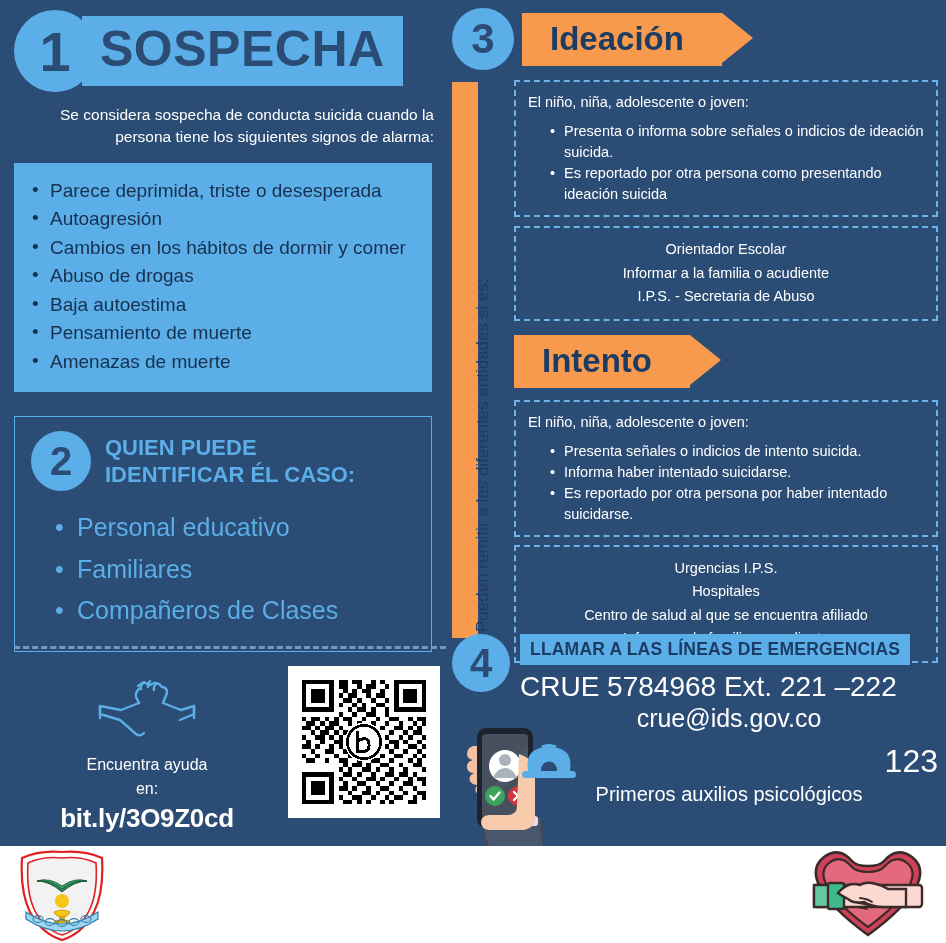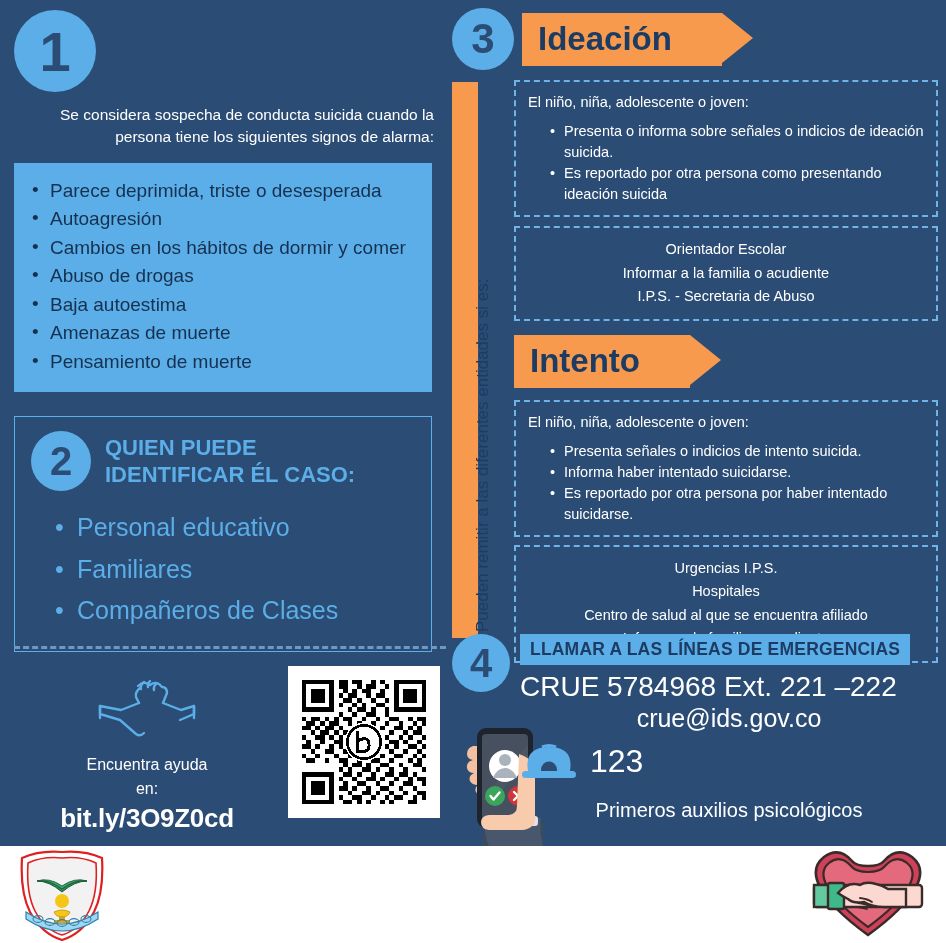--- a/index.html
+++ b/index.html
@@ -82,21 +82,21 @@
     letter-spacing: -0.3px;
   }
   .qr-card { background: #ffffff; padding: 9px; width: 152px; height: 152px; }
 
   
   .col-right { position: absolute; left: 452px; top: 8px; width: 486px; }
 
   .arrow-head {
     position: relative; background: #F79A4E; color: #1d3c63;
     font-size: 33px; font-weight: bold; height: 53px;
-    display: flex; align-items: center; padding-left: 16px;
+    display: flex; align-items: center; padding-left: 28px;
   }
   .arrow-head::after {
     content: ""; position: absolute; right: -31px; top: 0;
     border-top: 25px solid transparent; border-bottom: 25px solid transparent;
     border-left: 31px solid #F79A4E;
   }
   .head3-row { display: flex; align-items: center; gap: 8px; }
   .arrow-ideacion { width: 200px; }
   .arrow-intento { width: 176px; margin: 14px 0 0 62px; }
 
@@ -127,55 +127,56 @@
   .sec4 { position: absolute; left: 452px; top: 634px; width: 486px; }
   .sec4-row { display: flex; align-items: flex-start; gap: 10px; }
   .emerg-banner {
     background: #5BAEE8; color: #1d3c63;
     font-size: 17.5px; font-weight: bold; letter-spacing: 0.2px;
     padding: 5px 10px; display: inline-block;
   }
   .crue-line { color: #ffffff; font-size: 28px; margin-top: 6px; white-space: nowrap; }
   .crue-mail { color: #ffffff; font-size: 25px; text-align: center; margin-top: 1px; }
   .tel-row {
-    display: flex; align-items: center; justify-content: flex-start;
+    display: flex; align-items: center; justify-content: space-between;
     gap: 12px; margin-top: 8px;
   }
   .tel-num { color: #ffffff; font-size: 32px; }
-  .psico { color: #ffffff; font-size: 20px; text-align: center; margin-top: 18px; }
+  .psico { color: #ffffff; font-size: 20px; text-align: center; margin-top: 2px; }
 
   
   .footer {
     position: absolute; left: 0; top: 846px; width: 946px; height: 97px;
     background: #ffffff;
   }
   .phone-img { position: absolute; left: 455px; top: 700px; }
 </style>
 </head>
 <body>
 
 <div class="poster">
 
   <div class="col-left">
 
     <div class="head1-row">
       <div class="num-circle c1">1</div>
+      <div class="head1-banner">SOSPECHA</div>
     </div>
 
     <div class="intro-text">Se considera sospecha de conducta suicida cuando la persona tiene los siguientes signos de alarma:</div>
 
     <div class="signs-box">
       <ul>
         <li>Parece deprimida, triste o desesperada</li>
         <li>Autoagresión</li>
         <li>Cambios en los hábitos de dormir y comer</li>
         <li>Abuso de drogas</li>
         <li>Baja autoestima</li>
+        <li>Pensamiento de muerte</li>
         <li>Amenazas de muerte</li>
-        <li>Pensamiento de muerte</li>
       </ul>
     </div>
 
     <div class="box2">
       <div class="box2-head">
         <div class="num-circle c2">2</div>
         <div class="box2-title">
           <div>QUIEN PUEDE</div>
           <div>IDENTIFICAR ÉL CASO:</div>
         </div>

